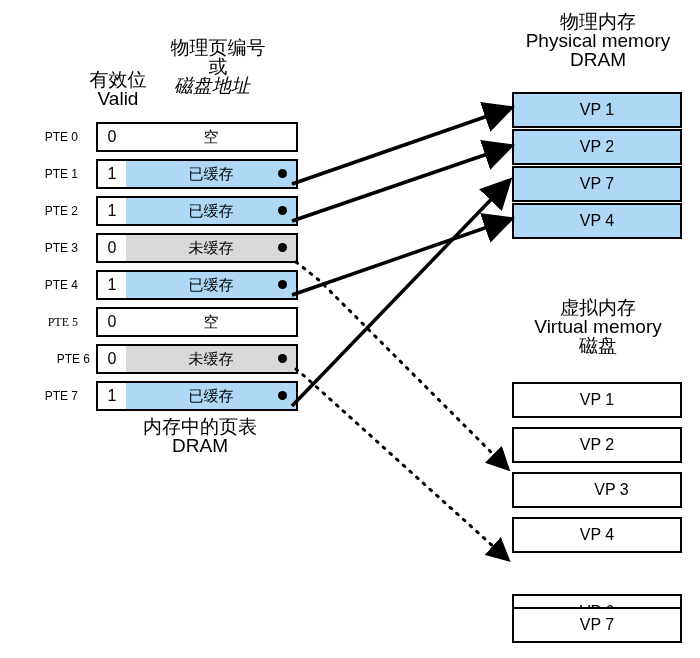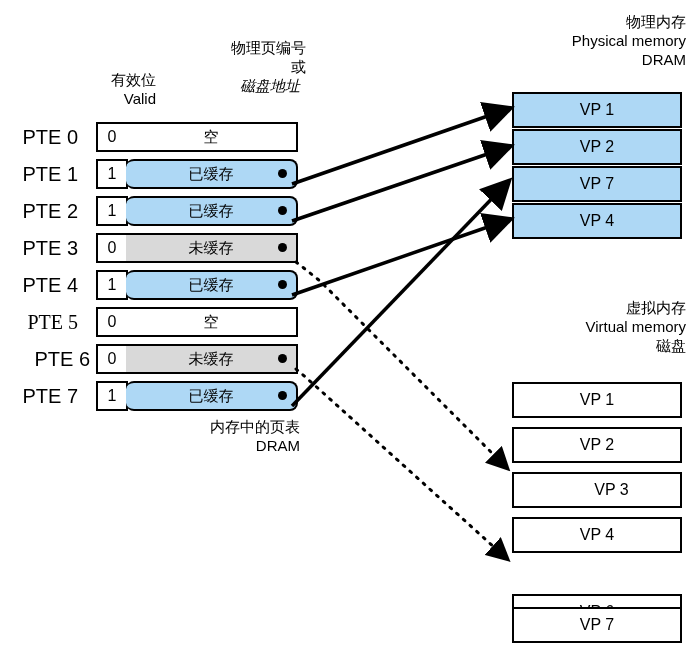--- a/index.html
+++ b/index.html
@@ -11,28 +11,28 @@
     position: relative;
     width: 700px;
     height: 658px;
     background: #ffffff;
     font-family: "Liberation Sans", sans-serif;
     color: #000000;
     overflow: hidden;
   }
   .lbl {
     position: absolute;
-    text-align: right;
-    font-size: 15px;
+    text-align: center;
+    font-size: 19px;
     line-height: 19px;
     white-space: nowrap;
   }
   .pte-label {
     position: absolute;
-    font-size: 20px;
+    font-size: 12px;
     text-align: right;
     width: 70px;
     line-height: 30px;
   }
   .valid-cell {
     position: absolute;
     width: 32px;
     height: 30px;
     border: 2px solid #000;
     box-sizing: border-box;
@@ -46,21 +46,21 @@
     width: 172px;
     height: 30px;
     border: 2px solid #000;
     border-left: none;
     box-sizing: border-box;
     font-size: 15px;
     text-align: center;
     line-height: 26px;
   }
   .pp-cell.empty { background: #ffffff; }
-  .pp-cell.cached { background: #aed8f5; border-radius: 8px; }
+  .pp-cell.cached { background: #aed8f5; }
   .pp-cell.uncached { background: #d9d9d9; }
   .dot {
     position: absolute;
     width: 9px;
     height: 9px;
     border-radius: 50%;
     background: #000;
   }
   .mem-box {
     position: absolute;

